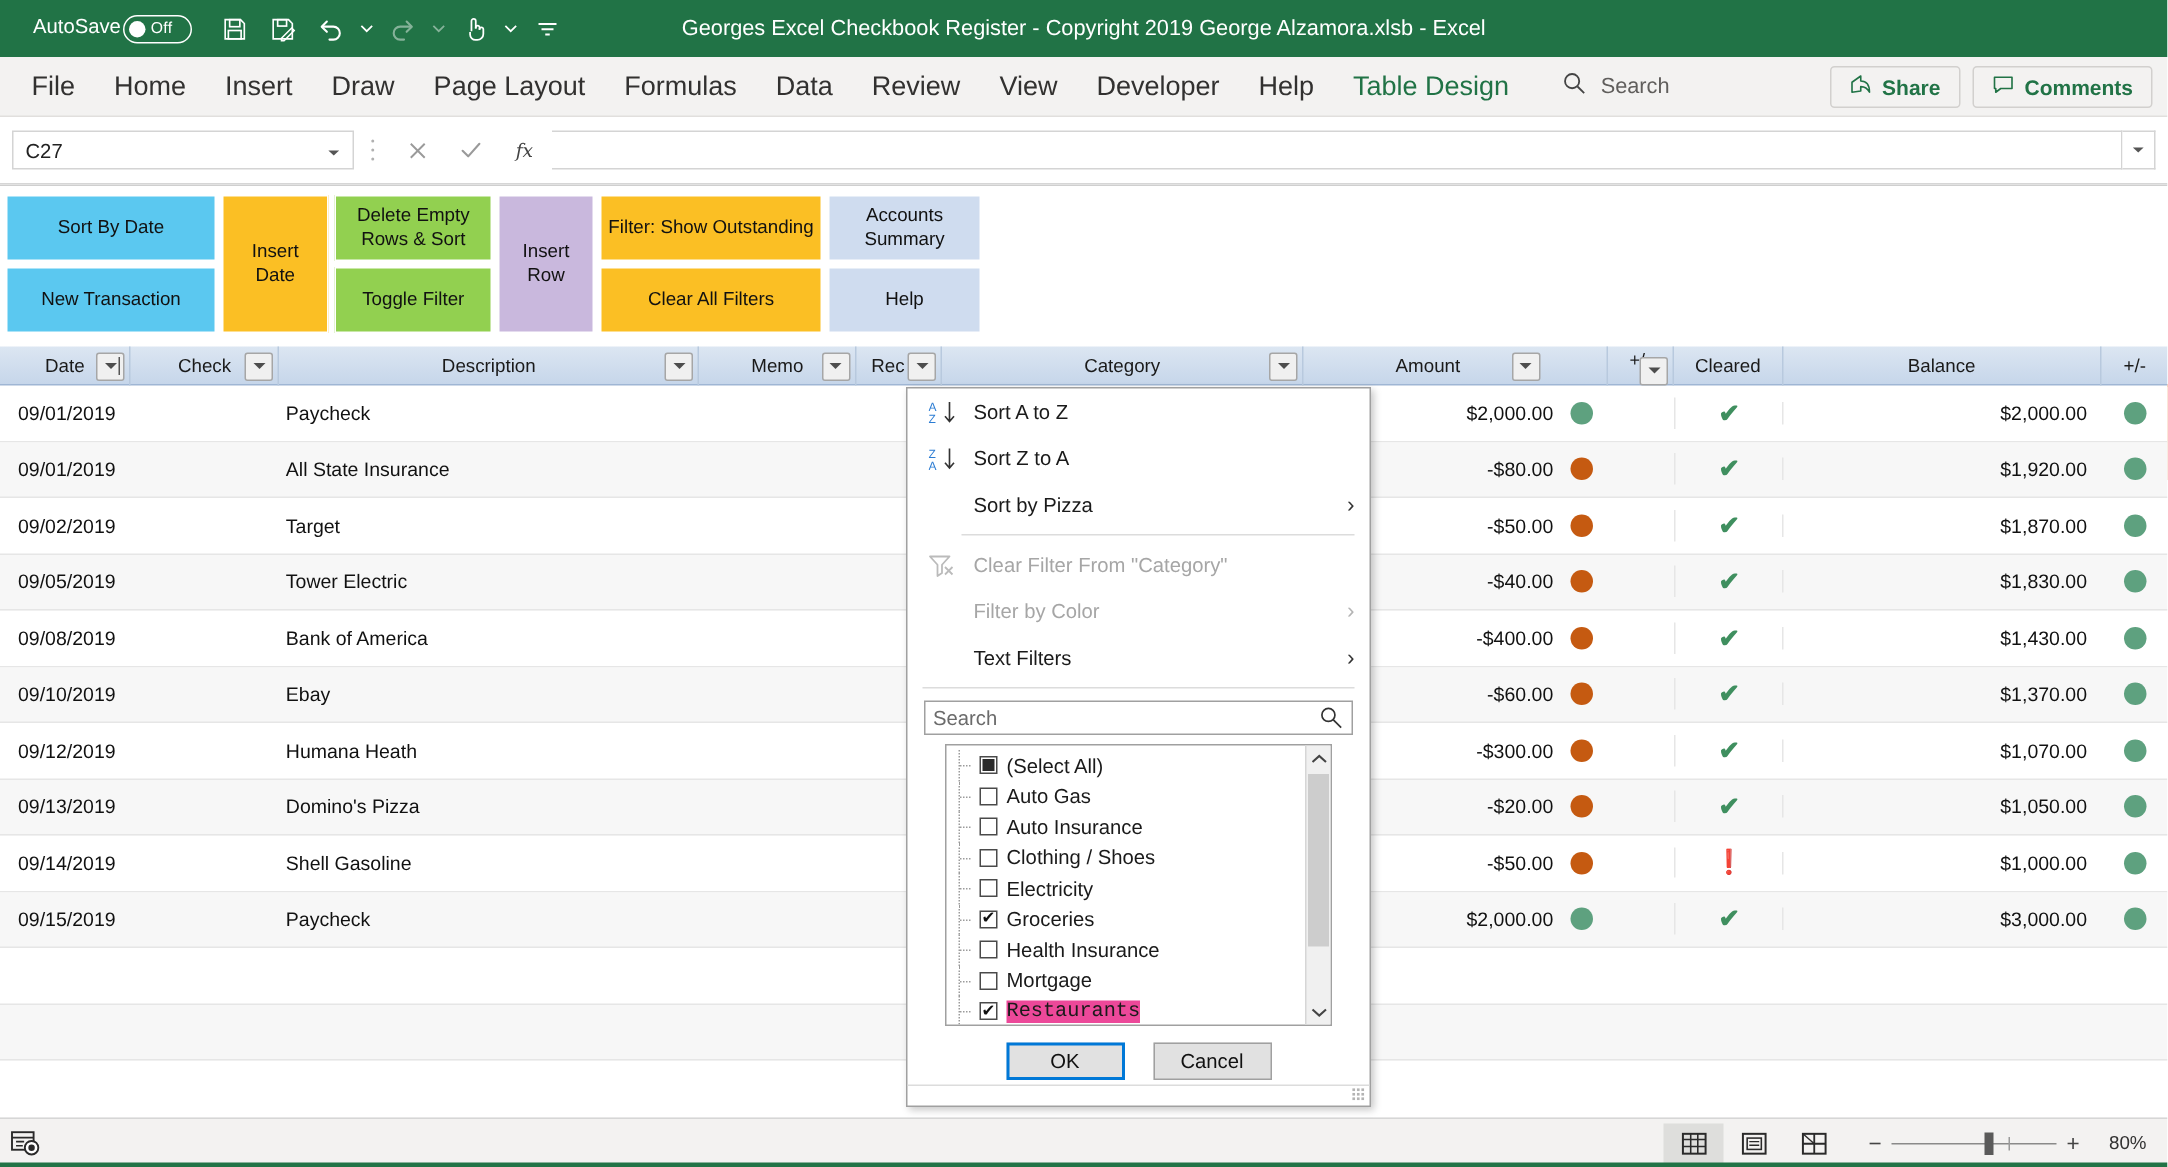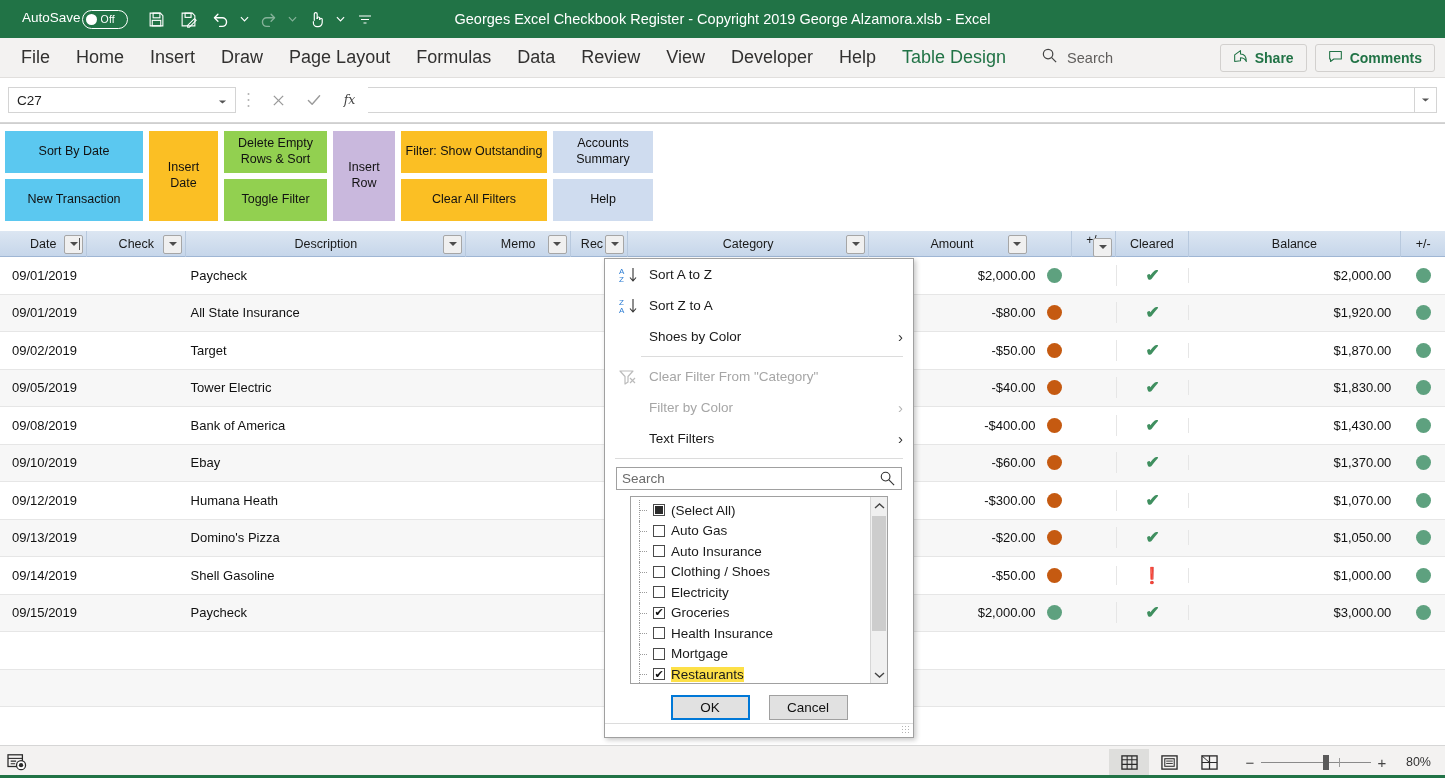--- a/index.html
+++ b/index.html
@@ -192,21 +192,21 @@
   .fitem { height:20.5px; display:flex; align-items:center; padding-left:22px; font-size:13.5px; position:relative; }
   .fitem .tree { position:absolute; left:8px; top:0; width:10px; height:100%;
                  border-left:1px dotted #9b9b9b; }
   .fitem .tree:after { content:""; position:absolute; left:0; top:50%; width:7px; height:1px;
                  border-top:1px dotted #9b9b9b; }
   .cbx { width:12px; height:12px; border:1px solid #4a4a4a; background:#fff; margin-right:6px;
          display:flex; align-items:center; justify-content:center; flex:none; position:relative; }
   .cbx.checked:after { content:"✔"; font-size:11px; color:#111; line-height:1; }
   .cbx.indet:after { content:""; width:8px; height:8px; background:#2b2b2b; }
   .fitem .txt { white-space:nowrap; }
-  .fitem.sel .txt { background:#fde047; }
+  .fitem.sel .txt { background:#ec4899;font-family:Liberation Mono, monospace; }
   .fscroll { position:absolute; right:0; top:0; width:17px; height:100%; background:#f0f0f0;
              border-left:1px solid #d6d6d6; }
   .fscroll .ar { height:17px; display:flex; align-items:center; justify-content:center; color:#555; font-size:11px;}
   .fscroll .thumb { position:absolute; left:1px; top:19px; width:14px; height:115px; background:#cdcdcd; }
 
   .fbtns { position:absolute; left:0; right:0; bottom:17px; display:flex; justify-content:center;
            gap:19px; }
   .dbtn { width:79px; height:25px; border:1px solid #a0a0a0; background:#e1e1e1;
           display:flex; align-items:center; justify-content:center; font-size:13.5px; color:#111; }
   .dbtn.primary { border:2px solid #0078d7; }
@@ -802,21 +802,21 @@
           <text x="0" y="8" font-family="Liberation Sans, sans-serif" font-size="8" fill="#2b7cd3">Z</text>
           <text x="0" y="16" font-family="Liberation Sans, sans-serif" font-size="8" fill="#2b7cd3">A</text>
           <path d="M14 2v13M11 11.5l3 3.5 3-3.5" fill="none" stroke="#333" stroke-width="1.1"></path>
         </svg>
       </span>
       <span class="lbl">Sort Z to A</span>
     </div>
 
     <div class="fmi">
       <span class="ico"></span>
-      <span class="lbl">Shoes by Color</span>
+      <span class="lbl">Sort by Pizza</span>
       <span class="sub">›</span>
     </div>
 
     <div class="fsep"></div>
 
     <div class="fmi disabled">
       <span class="ico">
         <svg width="18" height="16" viewBox="0 0 18 16">
             <path d="M1 2h13l-5 5.5V13l-3 2V7.5z" fill="none" stroke="#bbb" stroke-width="1.2" stroke-linejoin="round"></path>
             <path d="M11 9l5 5M16 9l-5 5" stroke="#bbb" stroke-width="1.2"></path>

